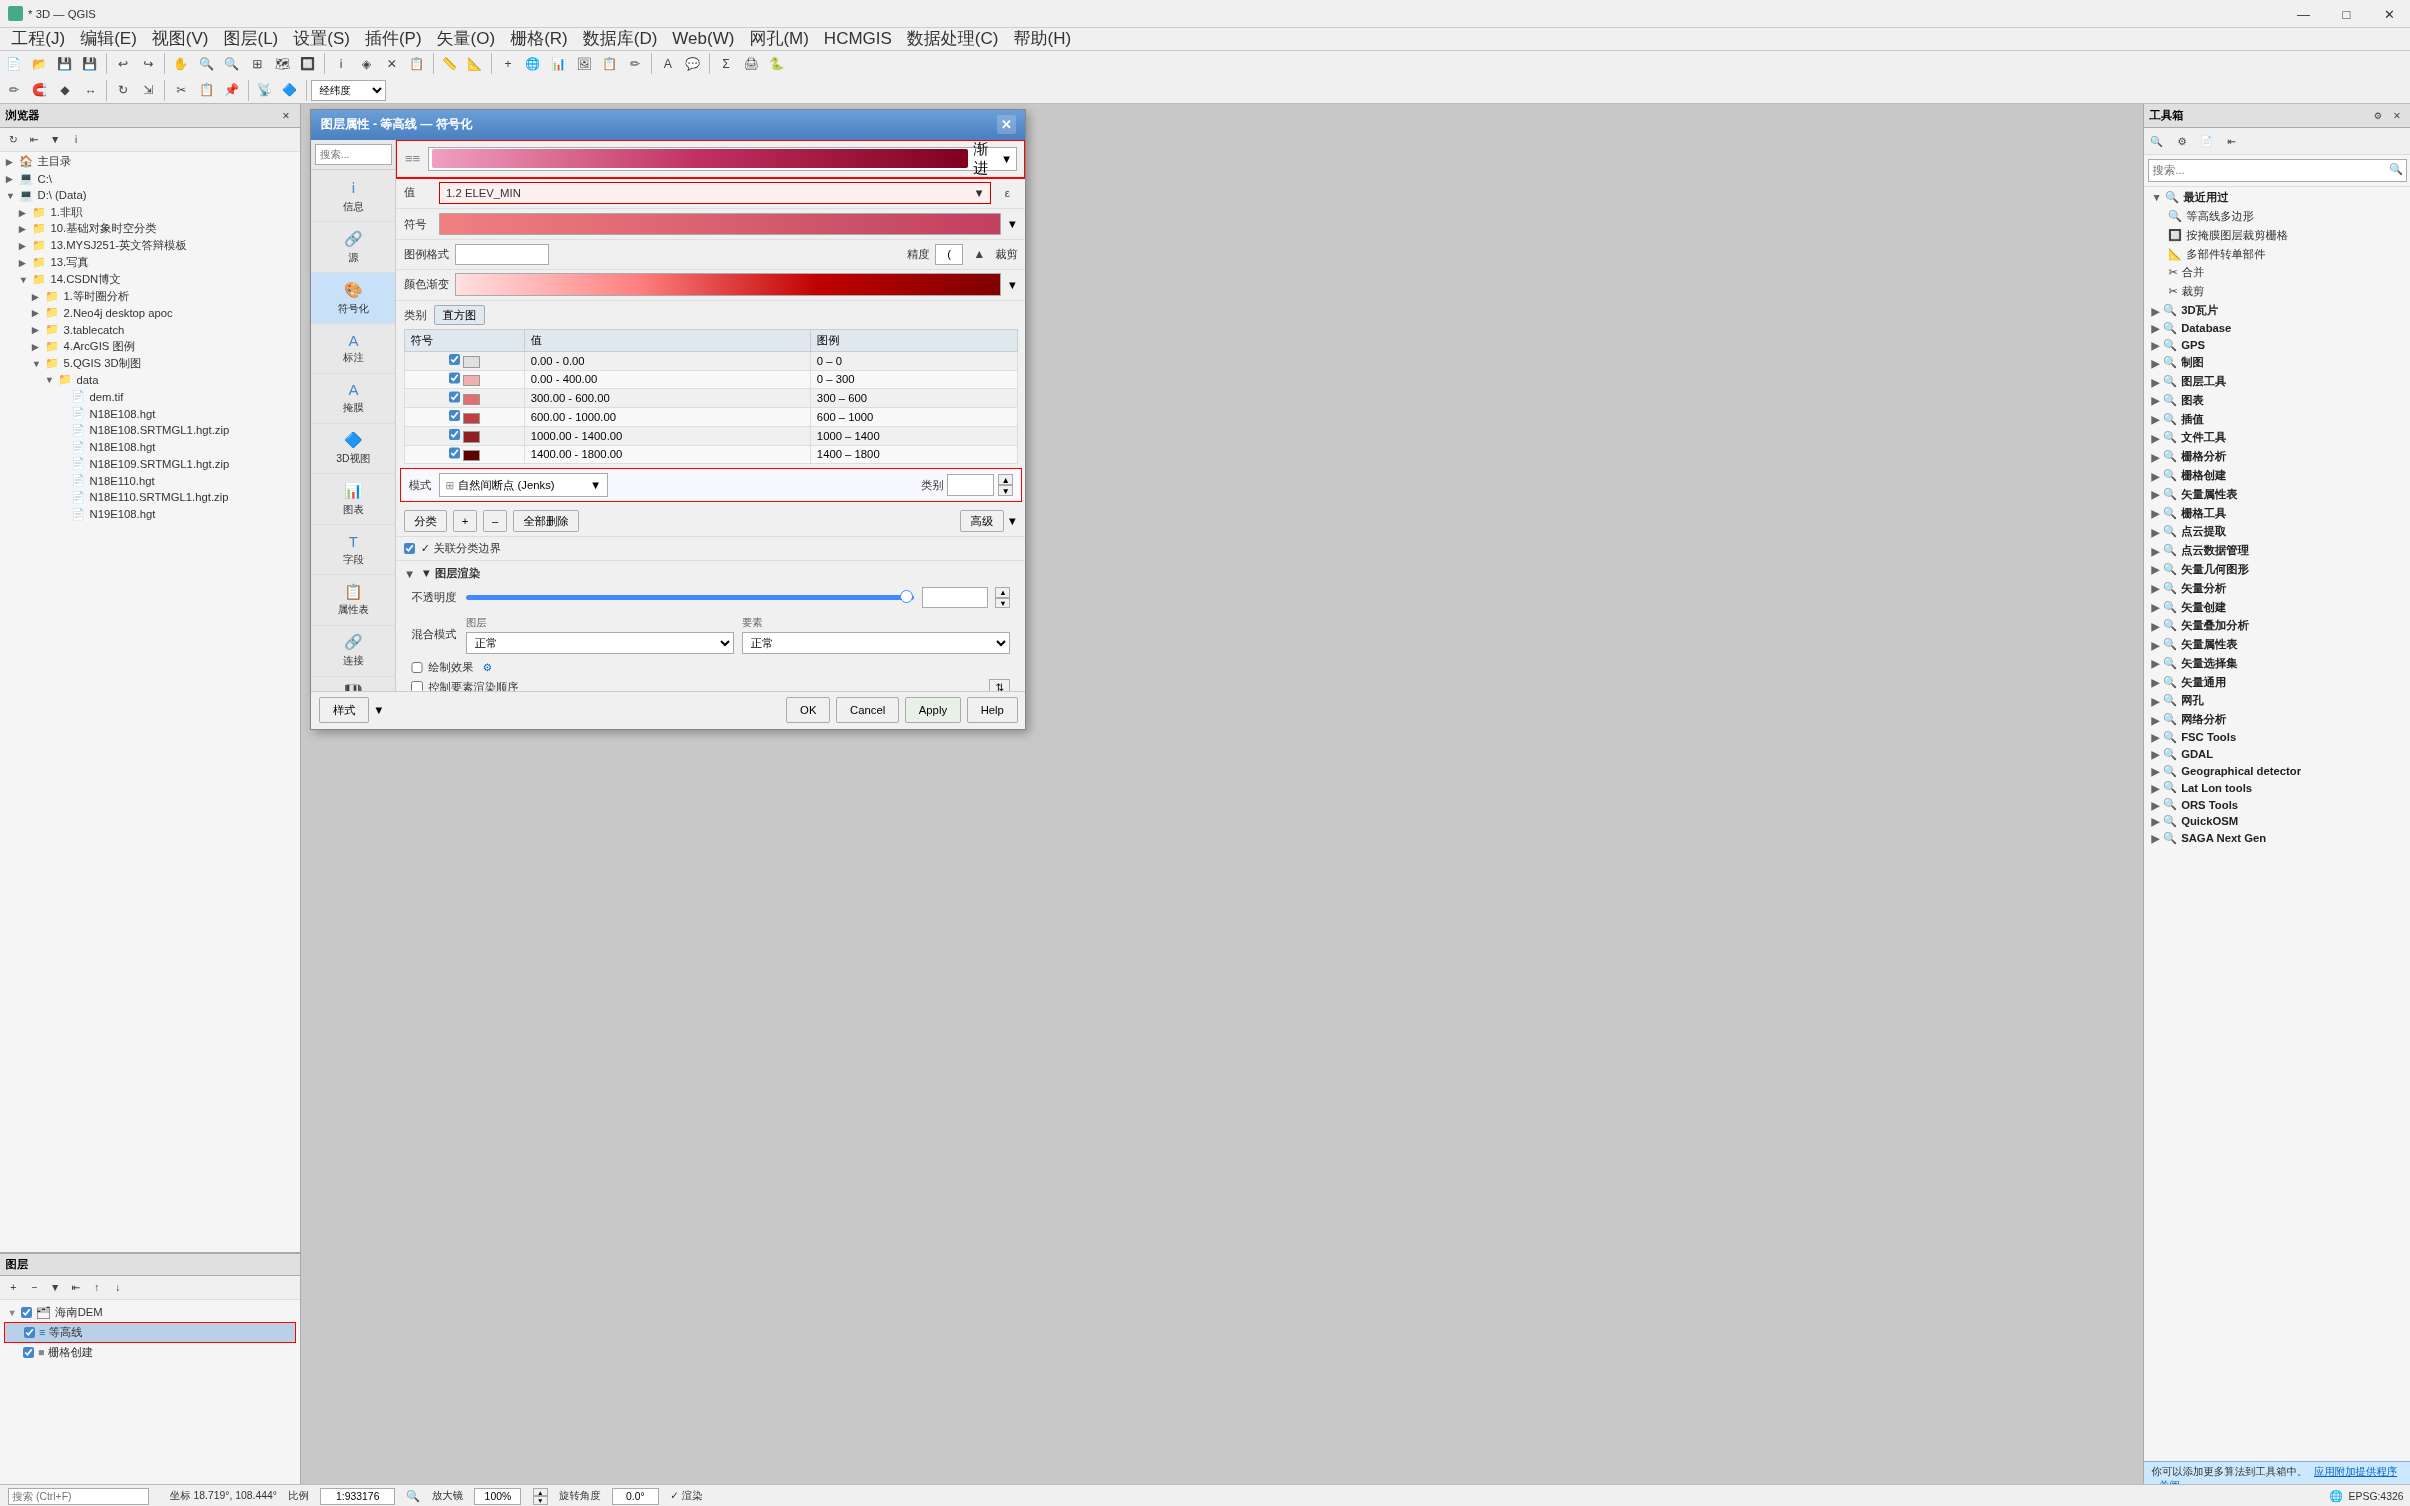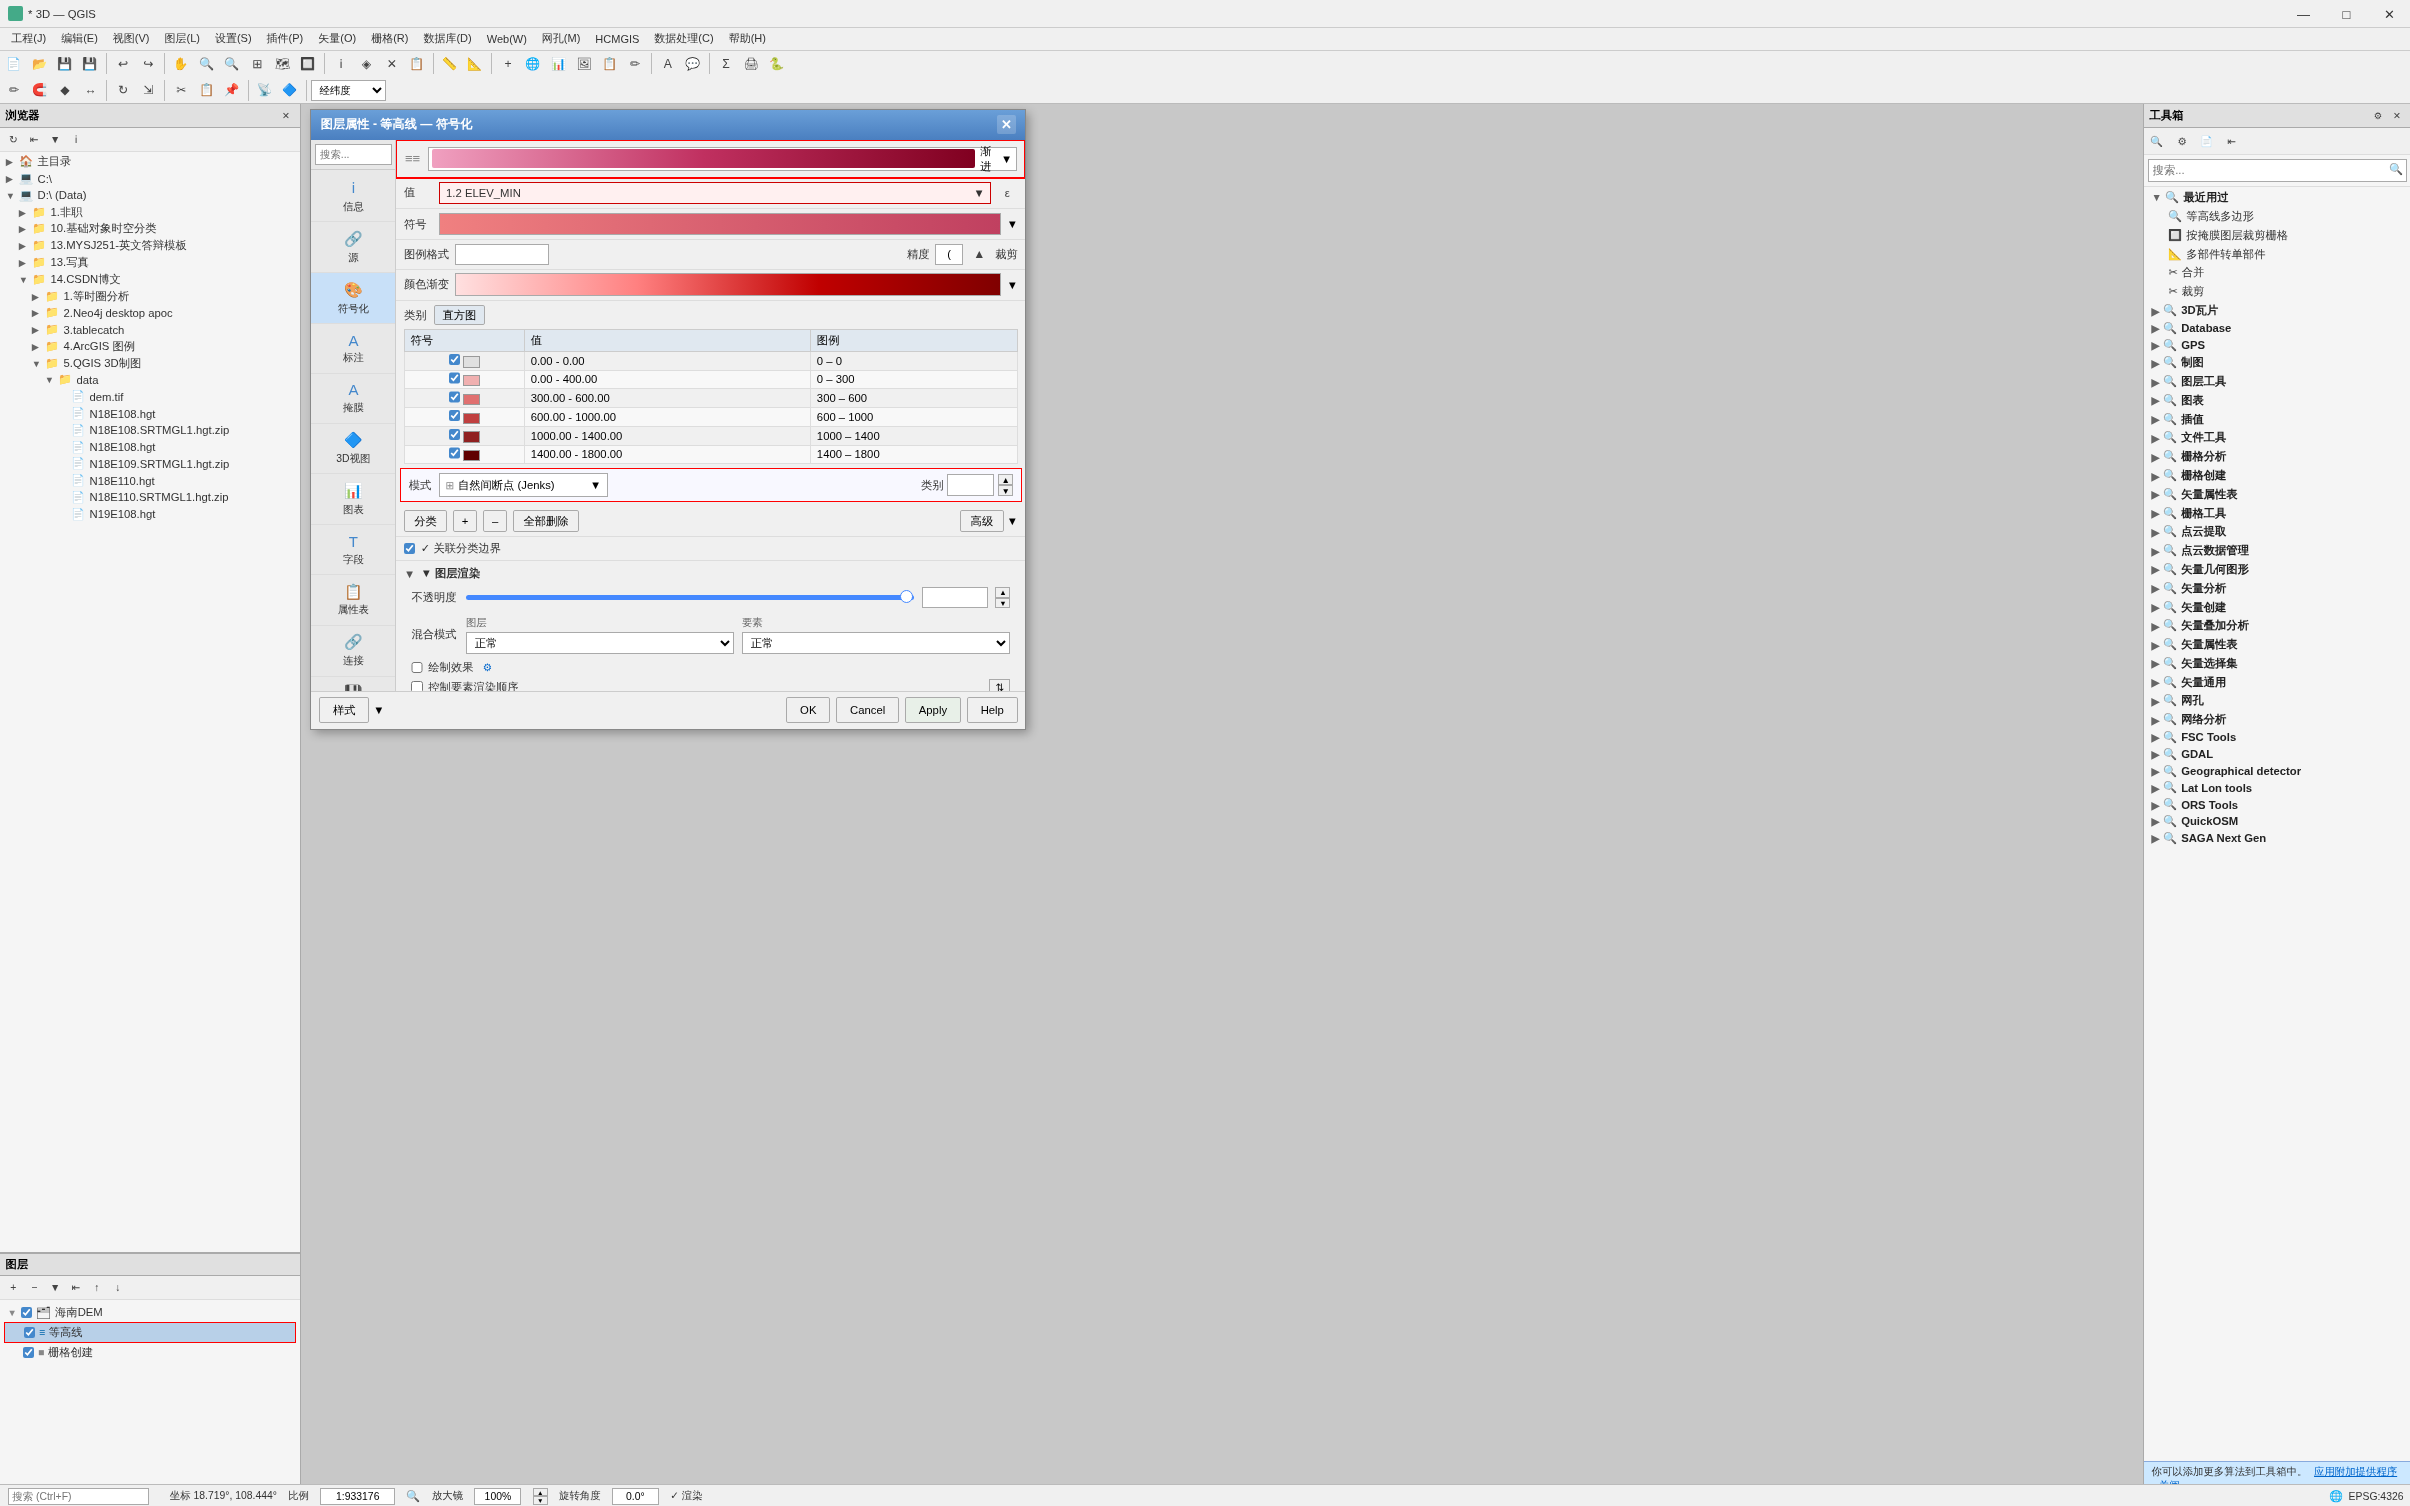--- a/index.html
+++ b/index.html
@@ -55,21 +55,21 @@
     .menu-bar {
       background: #f0f0f0;
       height: 22.6px;
       display: flex;
       align-items: center;
       padding: 0 3.8px;
       border-bottom: 0.9px solid #ccc;
     }
     .menu-item {
       padding: 1.9px 7.5px;
-      font-size: 11px;
+      font-size: 17px;
       color: #333;
       cursor: pointer;
       height: 21px;
       display: flex;
       align-items: center;
     }
     .tb-btn {
       width: 24.5px; height: 24.5px;
       display: flex; align-items: center; justify-content: center;
       background: transparent;
@@ -976,21 +976,21 @@
           </div>
 
         </div>
 
         <div class="dialog-content" style="overflow-y:auto;">
 
           <div class="dialog-top-row highlight-red" style="border:1.9px solid red;margin:0;">
             <span style="font-size:13px;color:#888;">≡≡</span>
             <div class="gradient-dropdown" style="width:100%;">
               <div class="gradient-preview"></div>
-              <span style="margin-left:5.6px;font-size:11px;">渐进</span>
+              <span style="margin-left:5.6px;font-size:15px;">渐进</span>
               <span style="margin-left:auto;font-size:11.3px;">▼</span>
             </div>
           </div>
 
           <div class="dialog-value-row">
             <span class="val-label">值</span>
             <div class="field-select-inner" style="flex:1;display:flex;align-items:center;justify-content:space-between;height:22.6px;border:0.9px solid #c00;background:#fff0f0;padding:0 5.6px;">
               <span>1.2  ELEV_MIN</span>
               <span>▼</span>
             </div>

